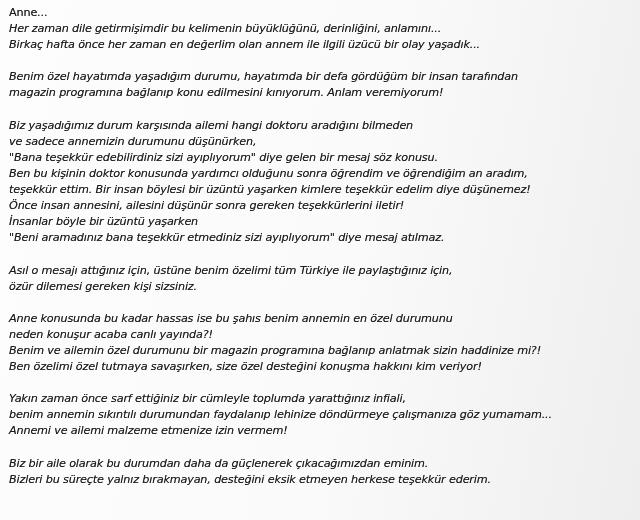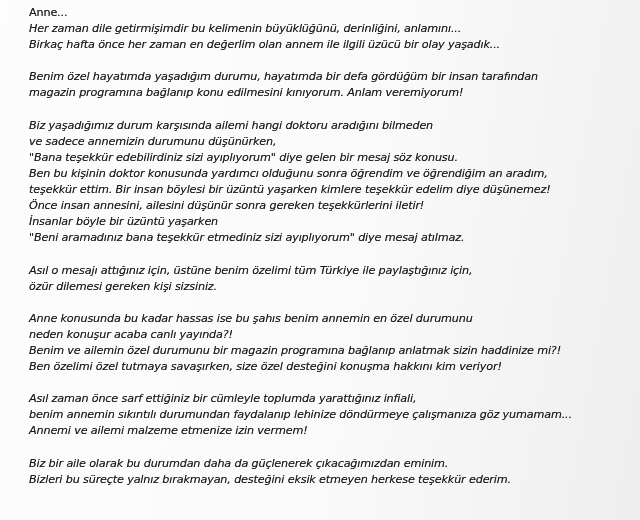--- a/index.html
+++ b/index.html
@@ -22,21 +22,20 @@
       font-size: 11.2px;
       line-height: 16.1px;
       color: #1c1c1c;
       letter-spacing: -0.15px;
       text-shadow: 0 0 0.4px rgba(0,0,0,0.55);
     }
     .line {
       display: block;
       white-space: nowrap;
       height: 16.1px;
-      margin-left: 20px;
     }
     .blank {
       display: block;
       height: 16.1px;
     }
     .paragraph {
       display: block;
       font-style: italic;
     }
   </style>
@@ -78,21 +77,21 @@
 
   <div class="paragraph">
     <span class="line">Anne konusunda bu kadar hassas ise bu şahıs benim annemin en özel durumunu</span>
     <span class="line">neden konuşur acaba canlı yayında?!</span>
     <span class="line">Benim ve ailemin özel durumunu bir magazin programına bağlanıp anlatmak sizin haddinize mi?!</span>
     <span class="line">Ben özelimi özel tutmaya savaşırken, size özel desteğini konuşma hakkını kim veriyor!</span>
   </div>
   <span class="blank"></span>
 
   <div class="paragraph">
-    <span class="line">Asıl zaman önce sarf ettiğiniz bir cümleyle toplumda yarattığınız infiali,</span>
+    <span class="line">Yakın zaman önce sarf ettiğiniz bir cümleyle toplumda yarattığınız infiali,</span>
     <span class="line">benim annemin sıkıntılı durumundan faydalanıp lehinize döndürmeye çalışmanıza göz yumamam...</span>
     <span class="line">Annemi ve ailemi malzeme etmenize izin vermem!</span>
   </div>
   <span class="blank"></span>
 
   <div class="paragraph">
     <span class="line">Biz bir aile olarak bu durumdan daha da güçlenerek çıkacağımızdan eminim.</span>
     <span class="line">Bizleri bu süreçte yalnız bırakmayan, desteğini eksik etmeyen herkese teşekkür ederim.</span>
   </div>
   <span class="blank"></span>

